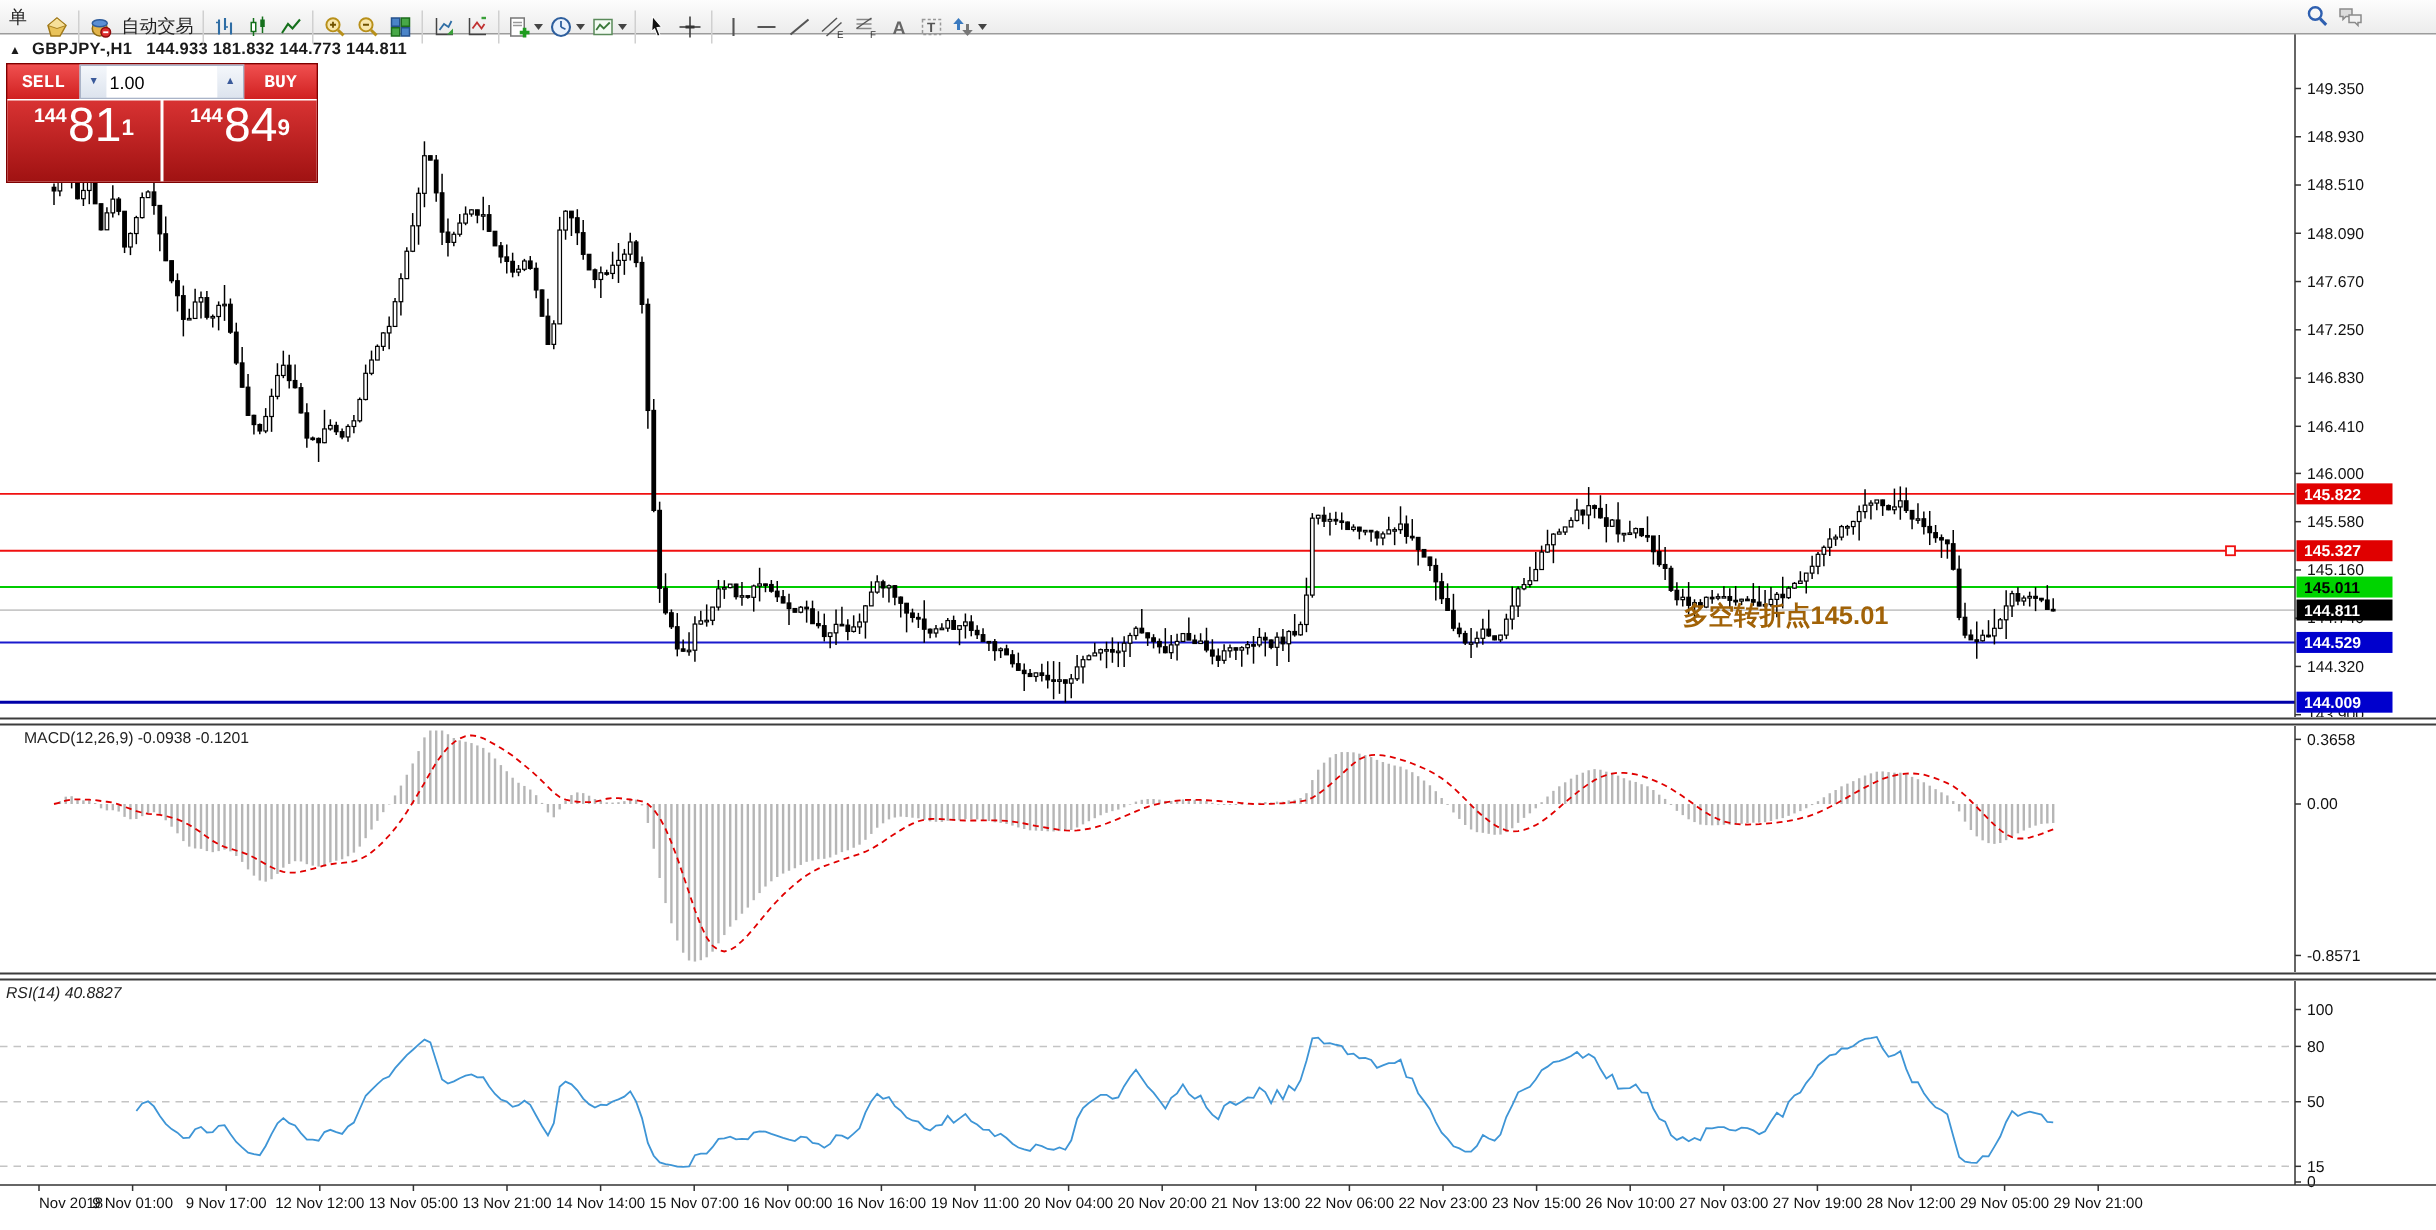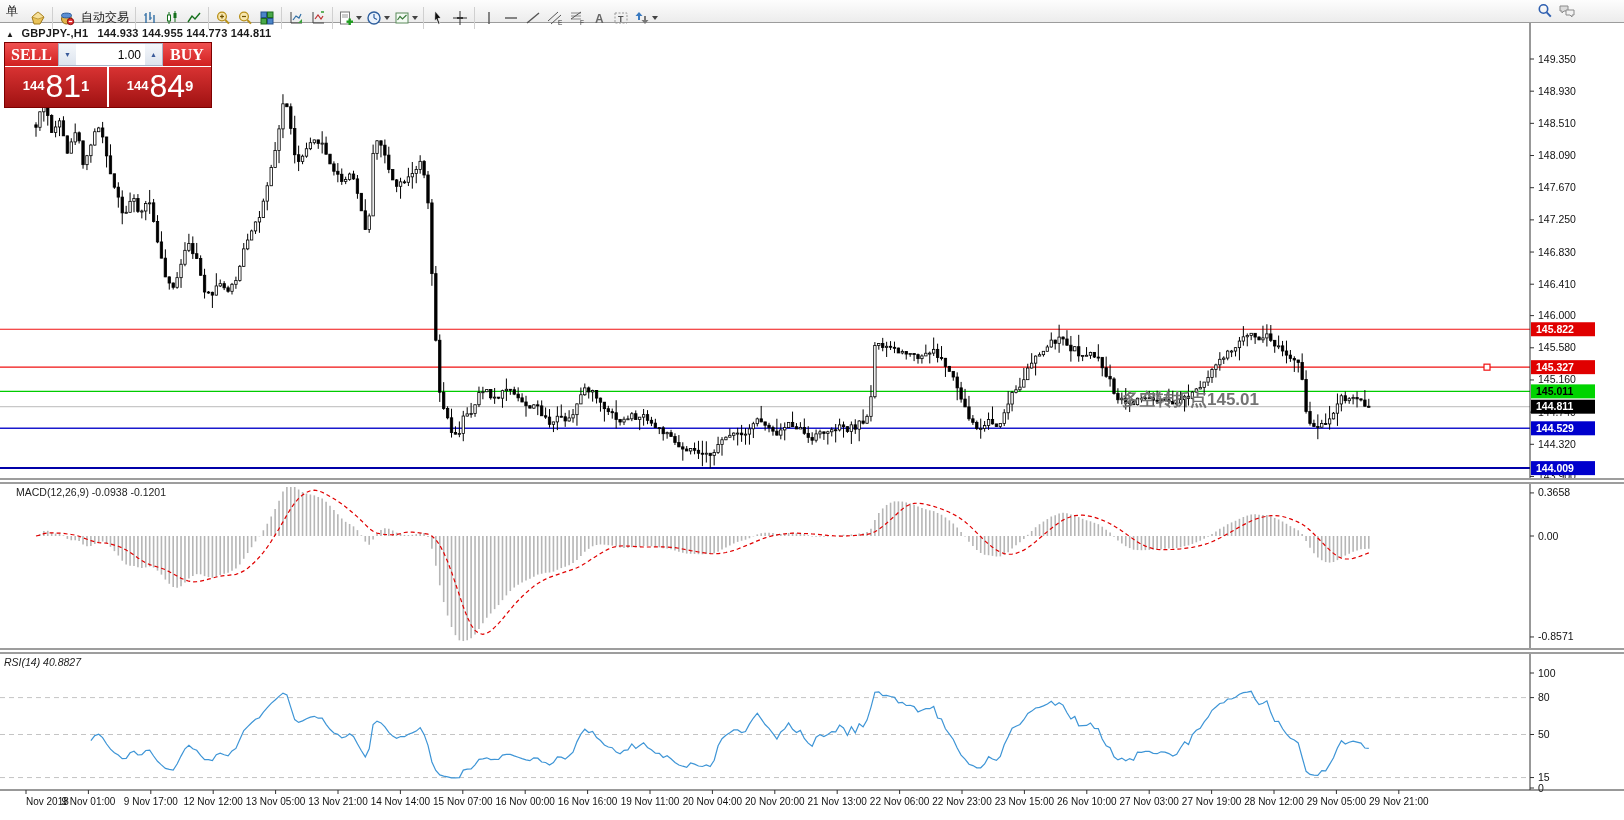--- a/index.html
+++ b/index.html
@@ -24,30 +24,30 @@
   #chart-svg{position:absolute;left:0;top:0;z-index:1;}
   .overlay{position:absolute;z-index:5;}
   #quote-bar{left:6px;top:27px;font-size:11px;font-weight:700;color:#1a1a1a;letter-spacing:.2px;}
   #quote-bar .arr{font-size:8px;margin-right:4px;}
   #macd-label{left:16px;top:486px;font-size:10.5px;color:#222;}
   #rsi-label{left:4px;top:656px;font-size:10.5px;color:#222;font-style:italic;}
   #annotation{font-weight:700;font-size:17px;white-space:nowrap;}
   
   #trade-panel{left:4px;top:42px;width:206px;z-index:6;border:1px solid #7e0000;background:#c41e1e;}
   .tp-row1{display:flex;height:23px;}
-  .tp-sell,.tp-buy{flex:0 0 48px;border:none;color:#fff;font-family:Liberation Serif, serif;
-    font-size:16px;font-weight:700;background:linear-gradient(#f05050,#d02020);}
+  .tp-sell,.tp-buy{flex:0 0 48px;border:none;color:#fff;font-family:Liberation Mono, monospace;
+    font-size:12px;font-weight:700;background:linear-gradient(#f05050,#d02020);}
   .tp-volwrap{flex:1;display:flex;background:#e8edf5;border:1px solid #aab4c8;height:21px;}
   .tp-step{width:17px;border:none;background:linear-gradient(#f4f7fb,#dde4ee);color:#3a5a9a;
     font-size:7px;padding:0;}
-  .tp-input{flex:1;width:50px;border:none;outline:none;text-align:right;font-size:12px;
+  .tp-input{flex:1;width:50px;border:none;outline:none;font-size:12px;
     font-family:"Liberation Sans",sans-serif;padding-right:4px;}
   .tp-row2{display:flex;gap:2px;background:#fff;border-top:1px solid #fff;}
-  .tp-price{flex:1;height:38px;display:flex;align-items:center;justify-content:center;
-    color:#fff;background:linear-gradient(#d83232,#a01212);padding-bottom:2px;cursor:default;}
+  .tp-price{flex:1;height:38px;display:flex;align-items:flex-start;justify-content:center;
+    color:#fff;background:linear-gradient(#d83232,#a01212);padding-bottom:16px;cursor:default;}
   .tp-price .pfx{font-size:13px;font-weight:700;margin-right:1px;line-height:20px;}
   .tp-price .big{font-size:32px;font-weight:400;line-height:32px;}
   .tp-price .sup{font-size:15px;font-weight:700;line-height:38px;align-self:flex-start;}
 </style>
 </head>
 <body>
 
 <svg id="chart-svg" width="1624" height="820">
     <rect x="0" y="0" width="1624" height="820" fill="#ffffff"></rect>
     <g>
@@ -1411,21 +1411,21 @@
           <path d="M1,3 h8 v5 h-4 l-2,2 v-2 h-2 z" fill="#dcdcdc" stroke="#8a8a8a"></path>
           <path d="M7,7 h8 v5 h-2 v2 l-2,-2 h-4 z" fill="#f2f2f2" stroke="#8a8a8a"></path>
         </svg>
       </button>
     </div>
 </div>
 
 <div id="quote-bar" class="overlay">
   <span class="arr">▲</span>
   <span>GBPJPY-,H1</span>
-  <span style="margin-left:6px;">144.933 144.955 144.773 144.811</span>
+  <span style="margin-left:6px;">144.933 181.832 144.773 144.811</span>
 </div>
 
 <div id="trade-panel" class="overlay">
   <div class="tp-row1">
     <button class="tp-sell">SELL</button>
     <div class="tp-volwrap">
       <button class="tp-step">▼</button>
       <input class="tp-input" value="1.00" style="">
       <button class="tp-step">▲</button>
     </div>
@@ -1440,13 +1440,13 @@
     <div class="tp-price">
       <span class="pfx">144</span>
         <span class="big">84</span>
         <span class="sup">9</span>
     </div>
   </div>
 </div>
 
 <div id="macd-label" class="overlay">MACD(12,26,9) -0.0938 -0.1201</div>
 <div id="rsi-label" class="overlay">RSI(14) 40.8827</div>
-<div id="annotation" class="overlay" style="left: 1122px; top: 388px; color: #737373;">多空转折点145.01</div>
+<div id="annotation" class="overlay" style="left: 1122px; top: 399px; color: #a16207;">多空转折点145.01</div>
 
 </body></html>

